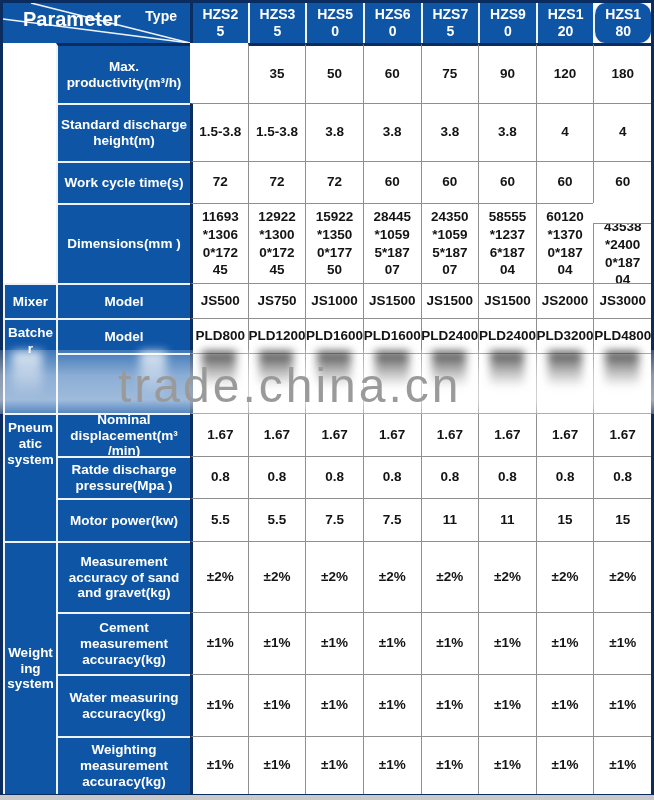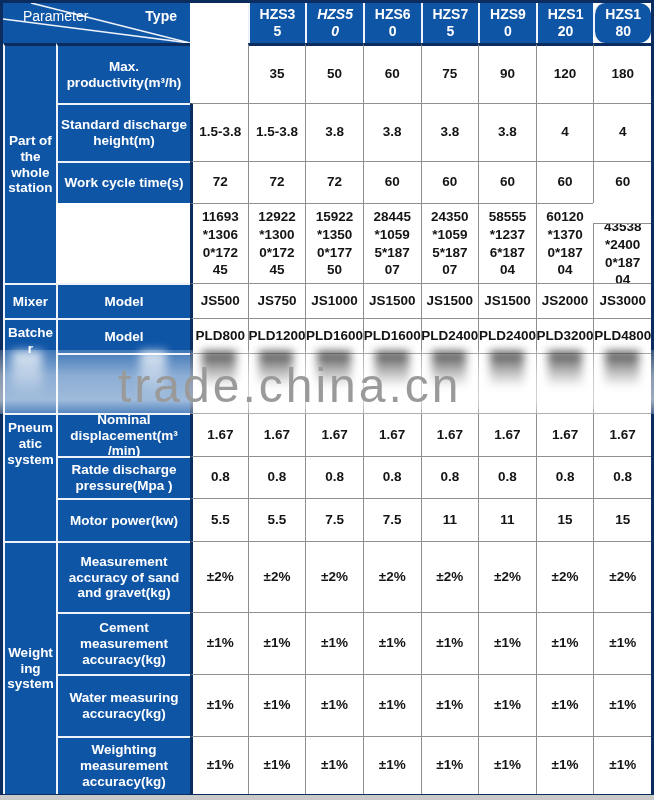--- a/index.html
+++ b/index.html
@@ -25,21 +25,21 @@
     border-left:2px solid #eef3fa;border-top:2px solid #eef3fa;
     font-size:13.5px;line-height:1.18;padding:1px 2px;
     overflow-wrap:break-word;word-break:break-word;
   }
   .hcell{font-size:14px;line-height:1.25;border-top:none;}
   .hcell span{display:inline-block;max-width:38px;word-break:break-all;}
   .gcell{padding:1px 2px;}
   .g-top{align-items:flex-start;padding-top:5px;}
   .corner{grid-row:1;grid-column:1 / span 2;border-left:none;border-top:none;position:relative;}
   .corner svg{position:absolute;left:0;top:0;width:100%;height:100%;}
-  .corner .plabel{position:absolute;left:20px;top:5px;font-size:14px;font-weight:normal;}
+  .corner .plabel{position:absolute;left:20px;top:5px;font-size:20px;font-weight:bold;}
   .corner .tlabel{position:absolute;right:13px;top:5px;font-size:14px;font-weight:bold;}
   
   .data{
     background:#fff;color:#141414;font-weight:bold;font-size:13.5px;line-height:1.25;
     border-left:1px solid #8f8f8f;border-top:1px solid #8f8f8f;
     padding:0 6px;overflow-wrap:break-word;
   }
   .data.dims{word-break:break-all;padding:0 8px;font-size:13.5px;line-height:1.3;}
   
   .c3{border-left:3px solid #0a2c5e !important;}
@@ -74,42 +74,44 @@
 
     <div class="cell blue corner">
       <svg viewBox="0 0 187 40" preserveAspectRatio="none">
         <line x1="28" y1="0" x2="187" y2="40" stroke="#eef3fa" stroke-width="1.6"></line>
         <line x1="0" y1="16" x2="187" y2="40" stroke="#eef3fa" stroke-width="1.6"></line>
       </svg>
       <span class="plabel">Parameter</span>
       <span class="tlabel">Type</span>
     </div>
 
+  <div class="cell blue hcell c3" style="grid-area: 1 / 3;">
+        <span>HZS25</span>
+      </div>
       <div class="cell blue hcell" style="grid-area: 1 / 4;">
         <span>HZS35</span>
       </div>
-      <div class="cell blue hcell" style="grid-area: 1 / 5; font-style: italic;">
+      <div class="cell blue hcell" style="grid-area: 1 / 5;">
         <span>HZS50</span>
       </div>
       <div class="cell blue hcell" style="grid-area: 1 / 6;">
         <span>HZS60</span>
       </div>
       <div class="cell blue hcell" style="grid-area: 1 / 7;">
         <span>HZS75</span>
       </div>
       <div class="cell blue hcell" style="grid-area: 1 / 8;">
         <span>HZS90</span>
       </div>
       <div class="cell blue hcell" style="grid-area: 1 / 9;">
         <span>HZS120</span>
       </div>
       <div class="cell blue hcell" style="grid-area: 1 / 10; border-radius: 12px;">
         <span>HZS180</span>
       </div>
-      <div class="cell blue gcell r2" style="grid-area: 2 / 1 / span 4;">Part of the whole station</div>
       <div class="cell blue gcell" style="grid-area: 6 / 1 / span 1;">Mixer</div>
       <div class="cell blue gcell g-top" style="grid-area: 7 / 1 / span 2;">Batcher</div>
       <div class="cell blue gcell g-top" style="grid-area: 9 / 1 / span 3;">Pneumatic system</div>
       <div class="cell blue gcell" style="grid-area: 12 / 1 / span 4;">Weighting system</div>
       <div class="cell blue r2" style="grid-area: 2 / 2;">Max. productivity(m³/h)</div>
       <div class="cell data r2" style="grid-area: 2 / 4;">35</div>
       <div class="cell data r2" style="grid-area: 2 / 5;">50</div>
       <div class="cell data r2" style="grid-area: 2 / 6;">60</div>
       <div class="cell data r2" style="grid-area: 2 / 7;">75</div>
       <div class="cell data r2" style="grid-area: 2 / 8;">90</div>
@@ -126,20 +128,21 @@
       <div class="cell data" style="grid-area: 3 / 10;">4</div>
       <div class="cell blue" style="grid-area: 4 / 2;">Work cycle time(s)</div>
       <div class="cell data c3" style="grid-area: 4 / 3;">72</div>
       <div class="cell data" style="grid-area: 4 / 4;">72</div>
       <div class="cell data" style="grid-area: 4 / 5;">72</div>
       <div class="cell data" style="grid-area: 4 / 6;">60</div>
       <div class="cell data" style="grid-area: 4 / 7;">60</div>
       <div class="cell data" style="grid-area: 4 / 8;">60</div>
       <div class="cell data" style="grid-area: 4 / 9;">60</div>
       <div class="cell data" style="grid-area: 4 / 10;">60</div>
+      <div class="cell blue" style="grid-area: 5 / 2;">Dimensions(mm )</div>
       <div class="cell data dims c3" style="grid-area: 5 / 3;">11693*13060*17245</div>
       <div class="cell data dims" style="grid-area: 5 / 4;">12922*13000*17245</div>
       <div class="cell data dims" style="grid-area: 5 / 5;">15922*13500*17750</div>
       <div class="cell data dims" style="grid-area: 5 / 6;">28445*10595*18707</div>
       <div class="cell data dims" style="grid-area: 5 / 7;">24350*10595*18707</div>
       <div class="cell data dims" style="grid-area: 5 / 8;">58555*12376*18704</div>
       <div class="cell data dims" style="grid-area: 5 / 9;">60120*13700*18704</div>
       <div class="cell data dims" style="grid-area: 5 / 10; margin-top: 20px;">43538*24000*18704</div>
       <div class="cell blue" style="grid-area: 6 / 2;">Model</div>
       <div class="cell data c3" style="grid-area: 6 / 3;">JS500</div>

